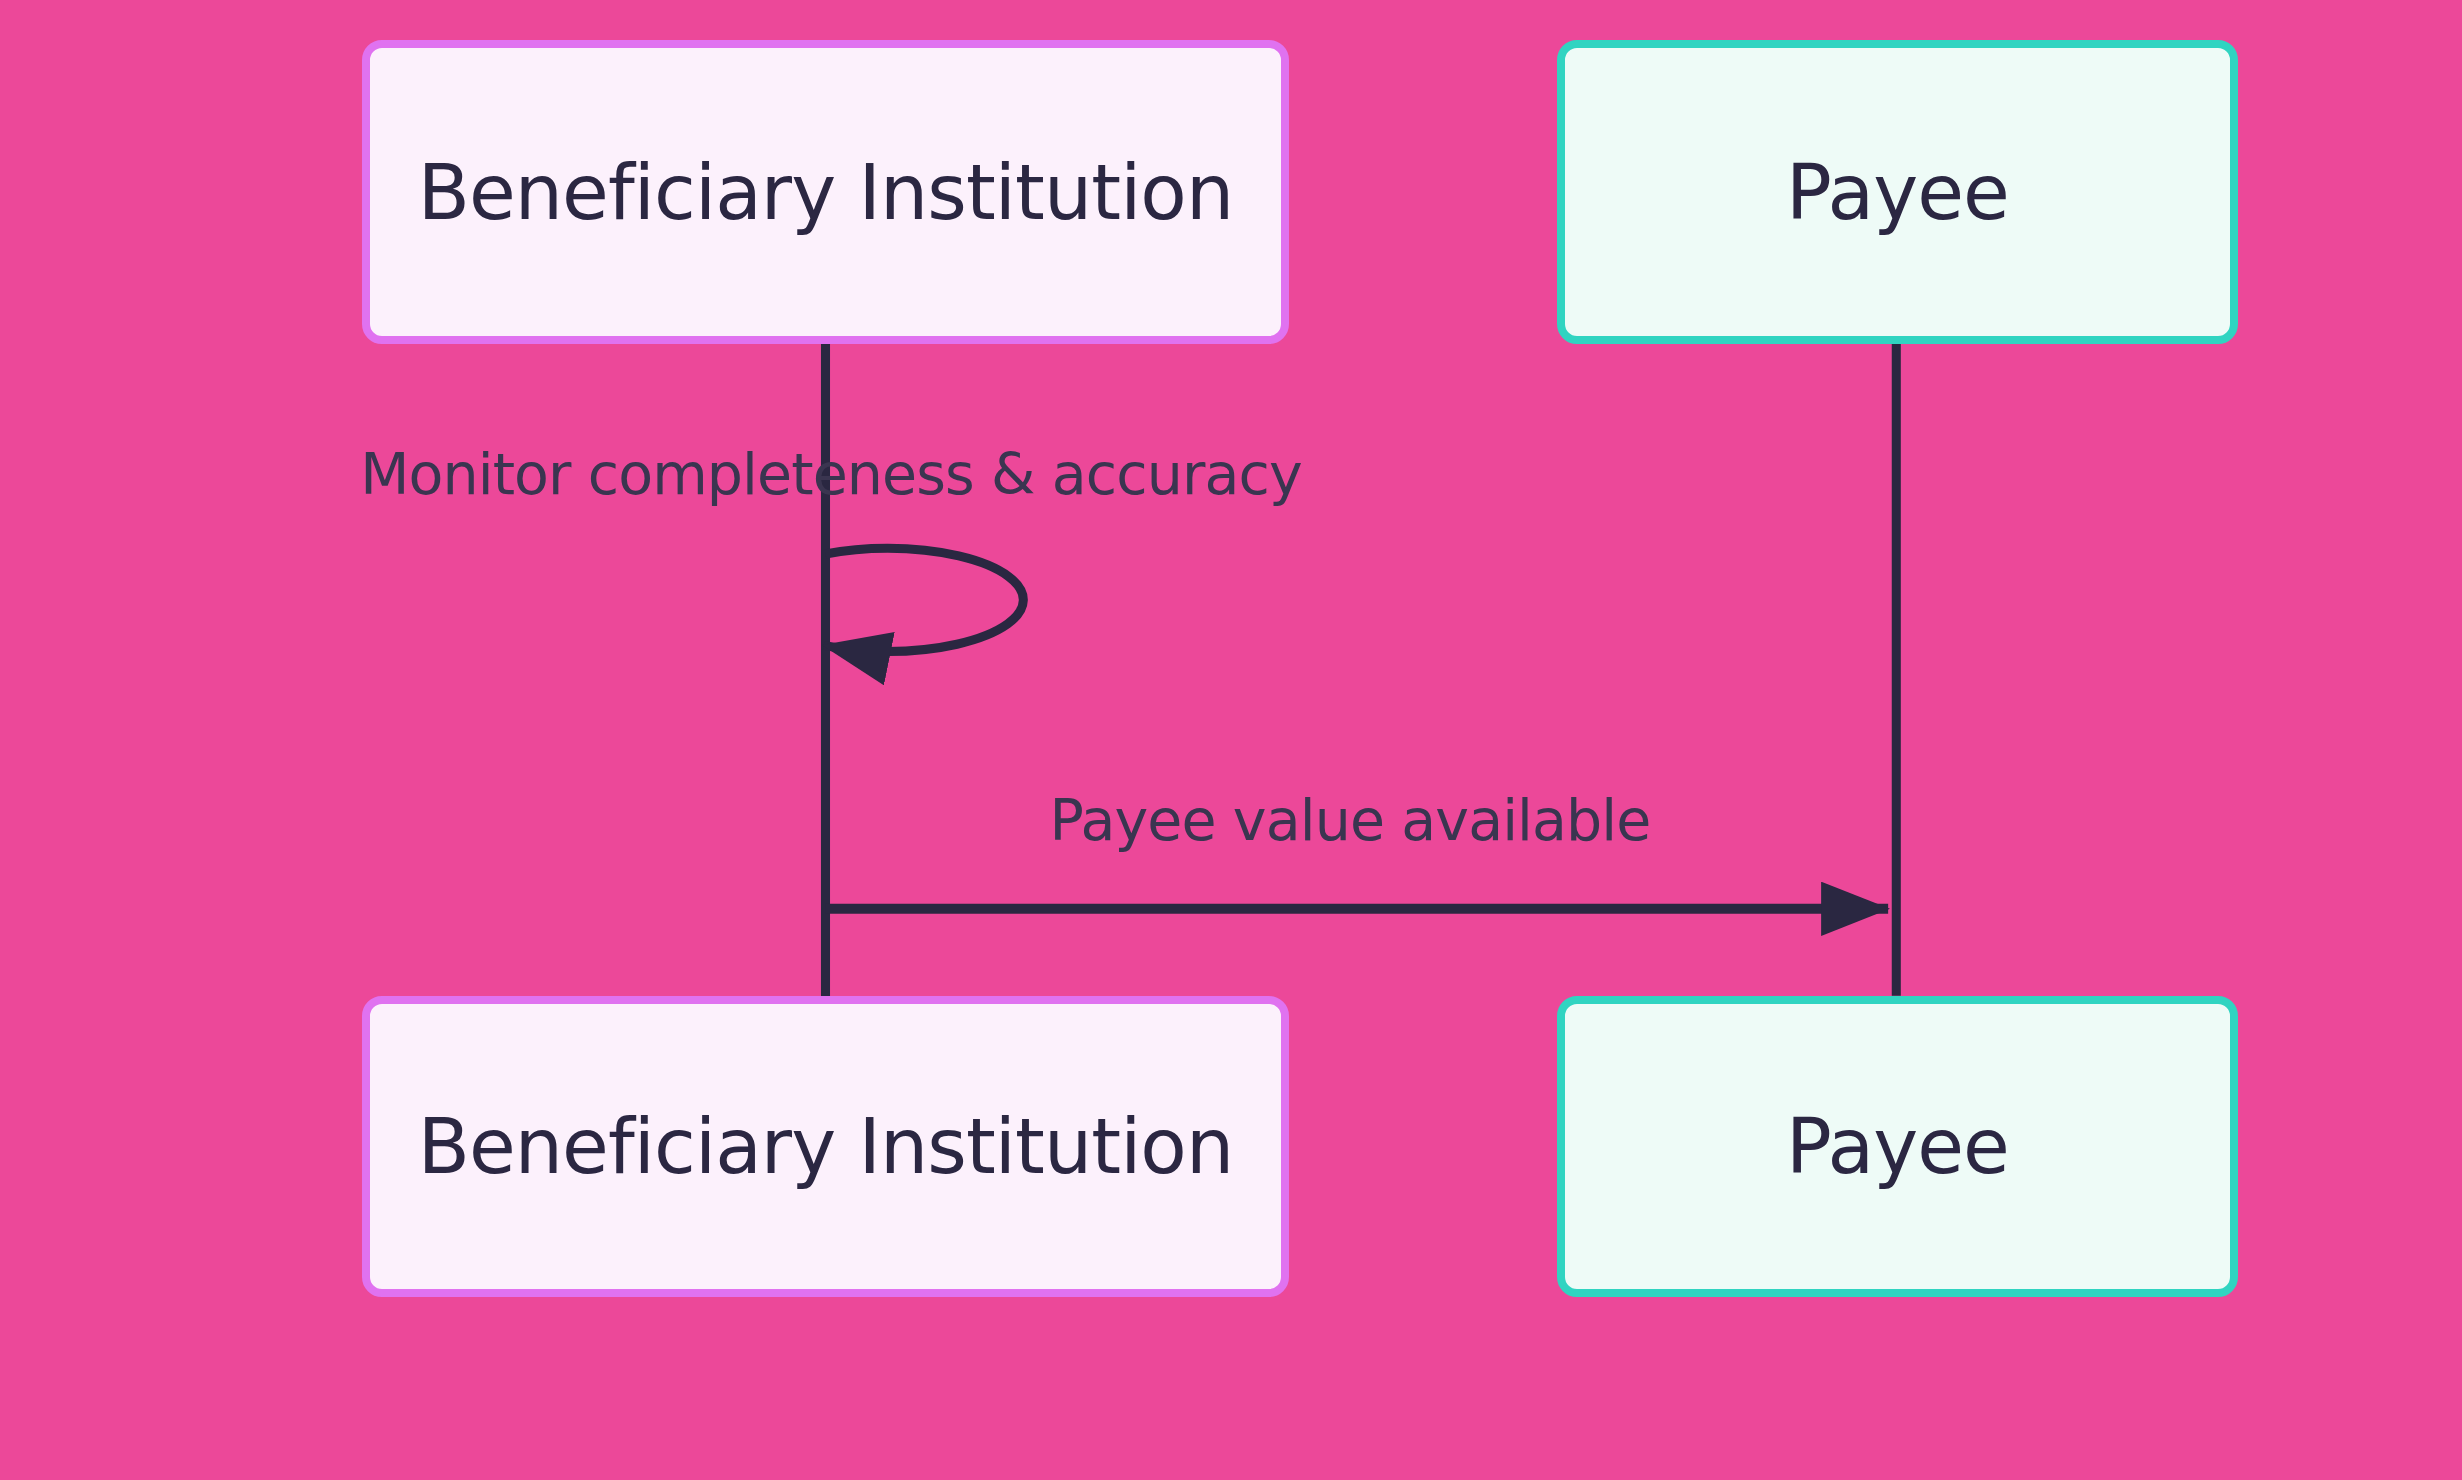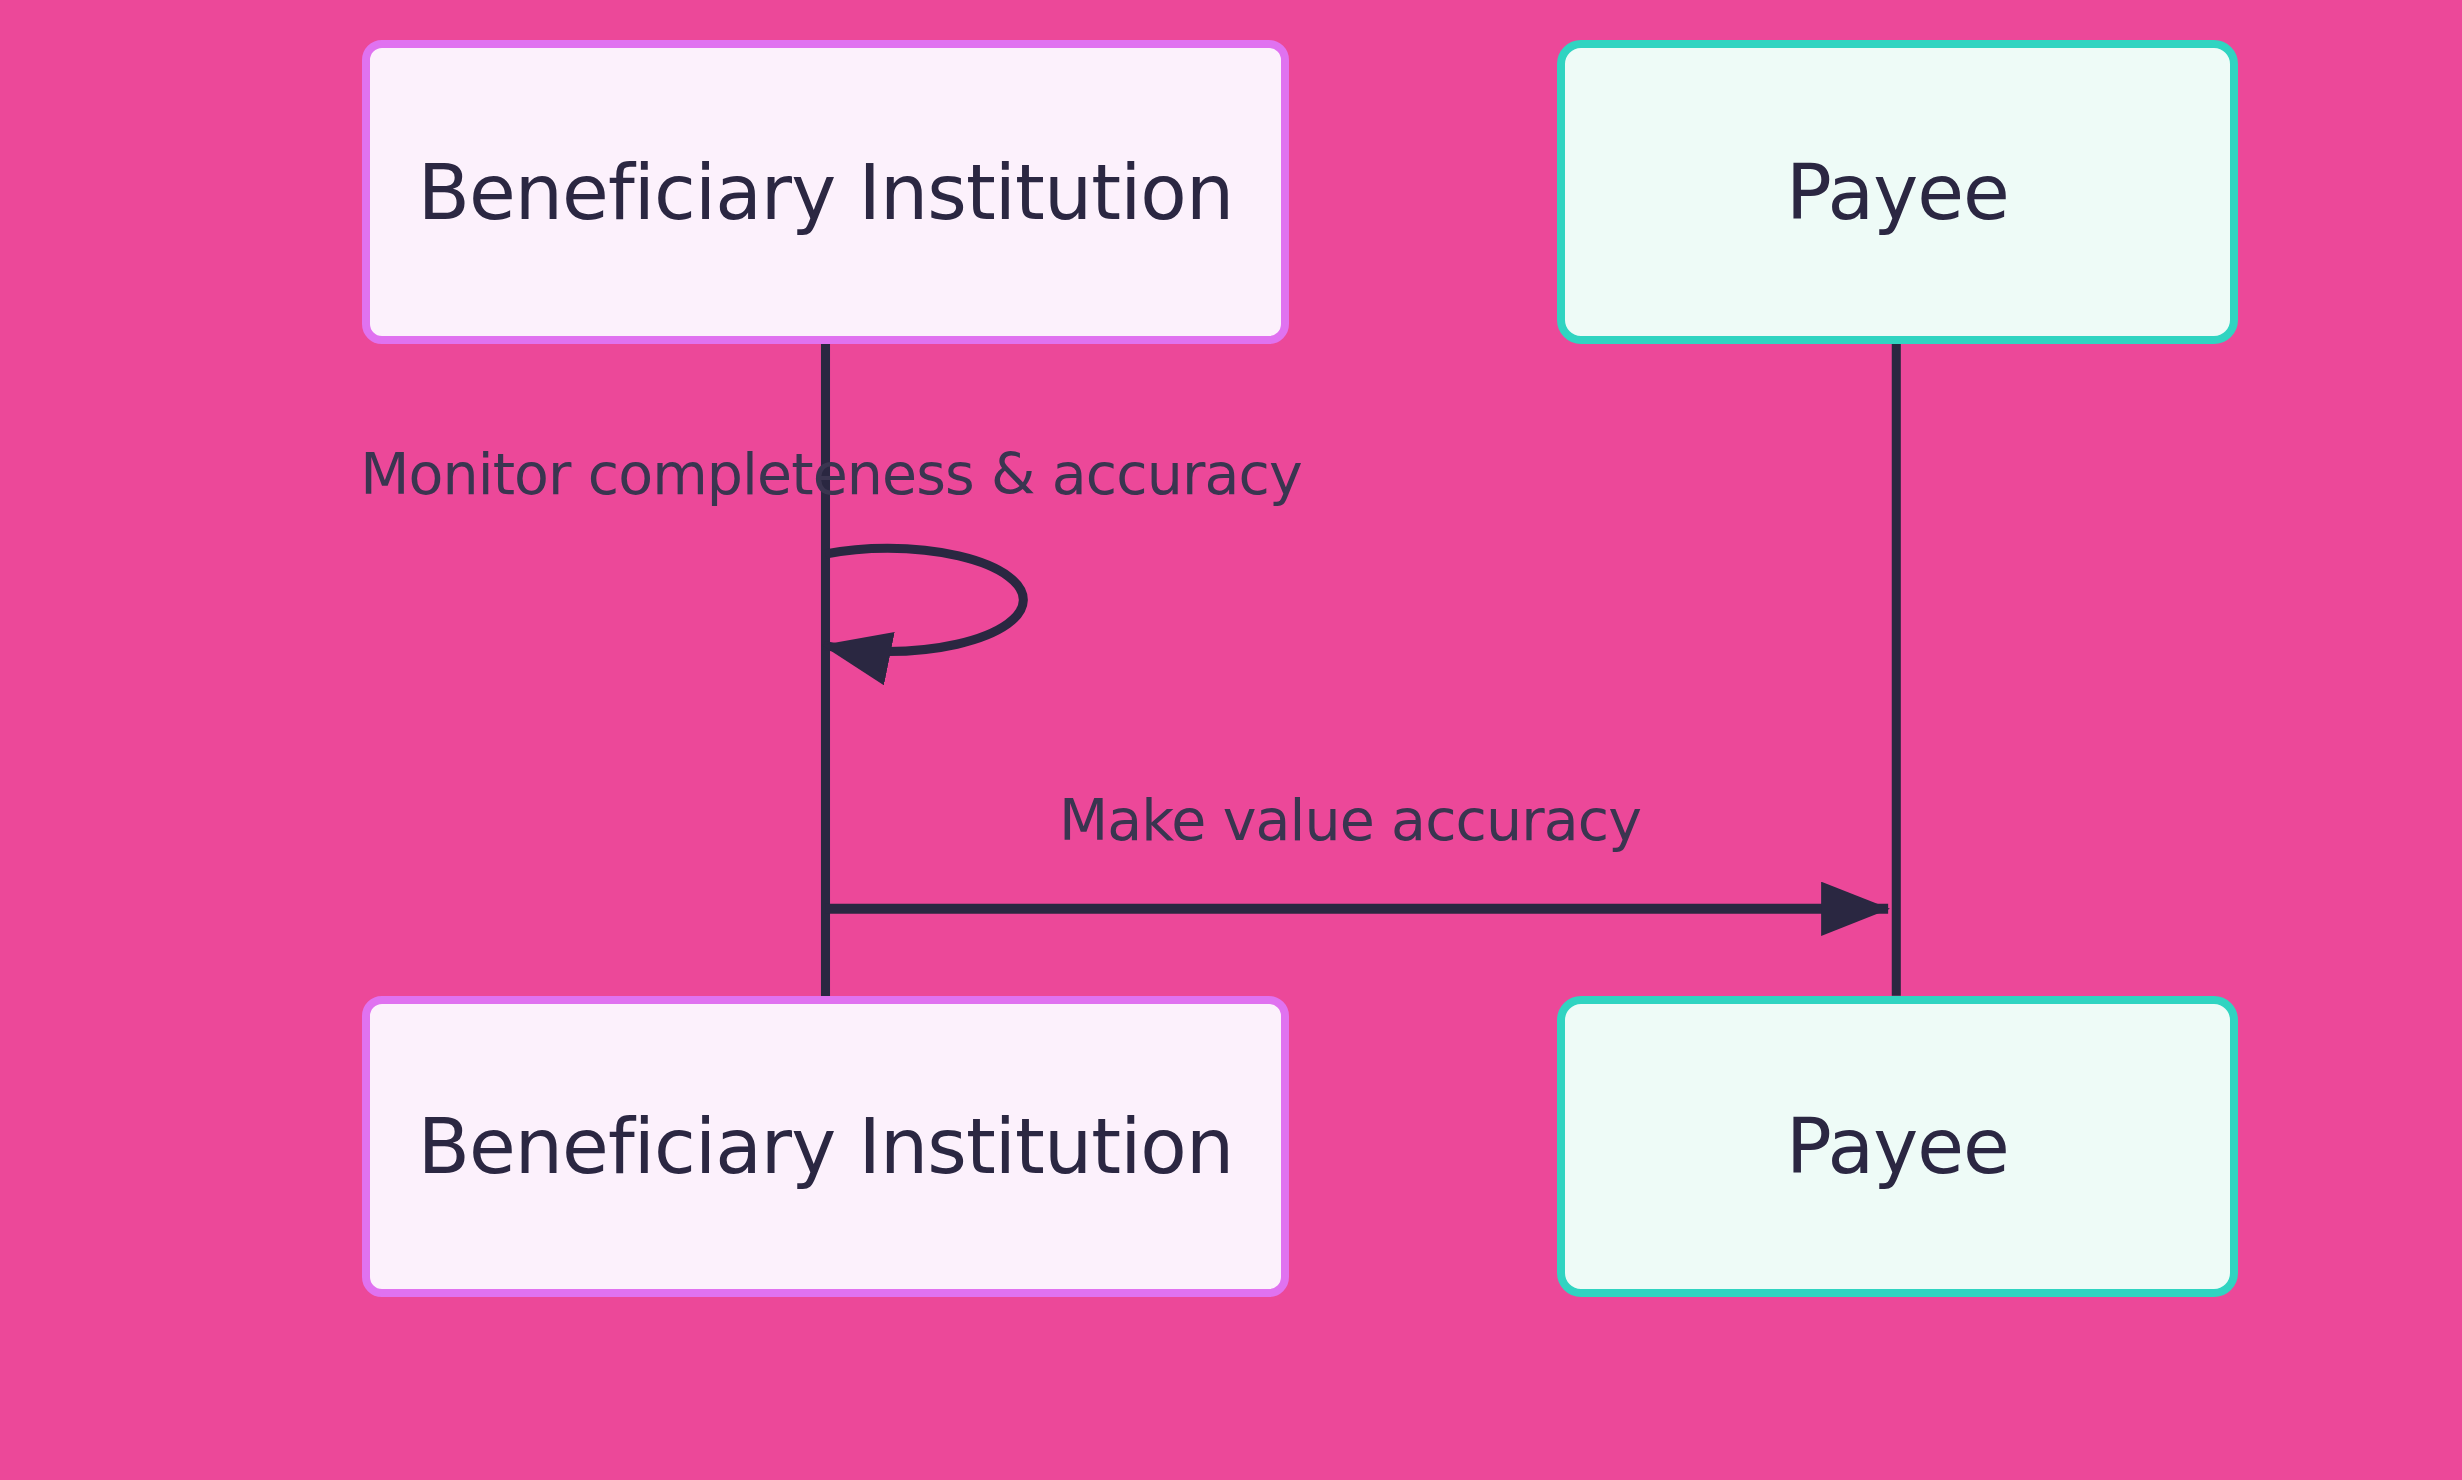--- a/index.html
+++ b/index.html
@@ -36,21 +36,21 @@
   }
   .actor.pink {
     background: #fcf1fc;
     border: 8.1px solid #e072f0;
   }
   .actor.teal {
     background: #eefbf7;
     border: 8.1px solid #30d4c1;
   }
   .actor.left-col  { left: 362px;  width: 927px; }
-  .actor.right-col { left: 1557px; width: 681px; border-radius: 24px;  }
+  .actor.right-col { left: 1557px; width: 681px;  }
   .actor.top-row    { top: 40px;   height: 304px; }
   .actor.bottom-row { top: 996px; height: 301px; }
 
   .msg-label {
     position: absolute;
     transform: translate(-50%, -50%);
     color: #3a3550;
     font-size: 57px;
     white-space: nowrap;
     letter-spacing: -0.9px;
@@ -81,16 +81,16 @@
   <div class="actor pink left-col top-row">Beneficiary Institution</div>
 
   <div class="actor teal right-col top-row">Payee</div>
 
   <div class="actor pink left-col bottom-row">Beneficiary Institution</div>
 
   <div class="actor teal right-col bottom-row">Payee</div>
 
   <div class="msg-label loop-label">Monitor completeness &amp; accuracy</div>
 
-  <div class="msg-label transfer-label">Make value accuracy</div>
+  <div class="msg-label transfer-label">Payee value available</div>
 
 </div>
 
 
 </body></html>

